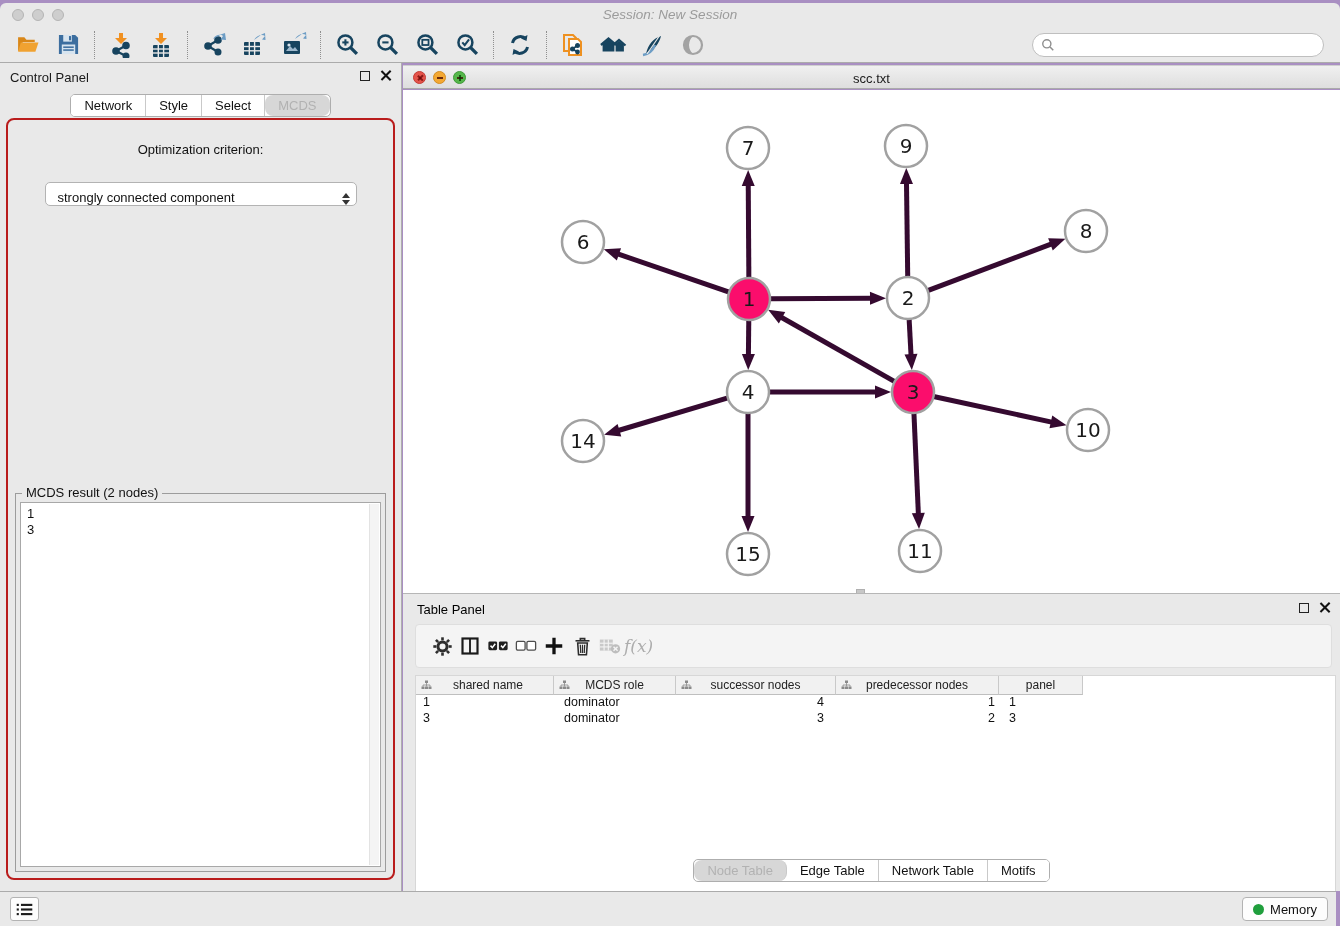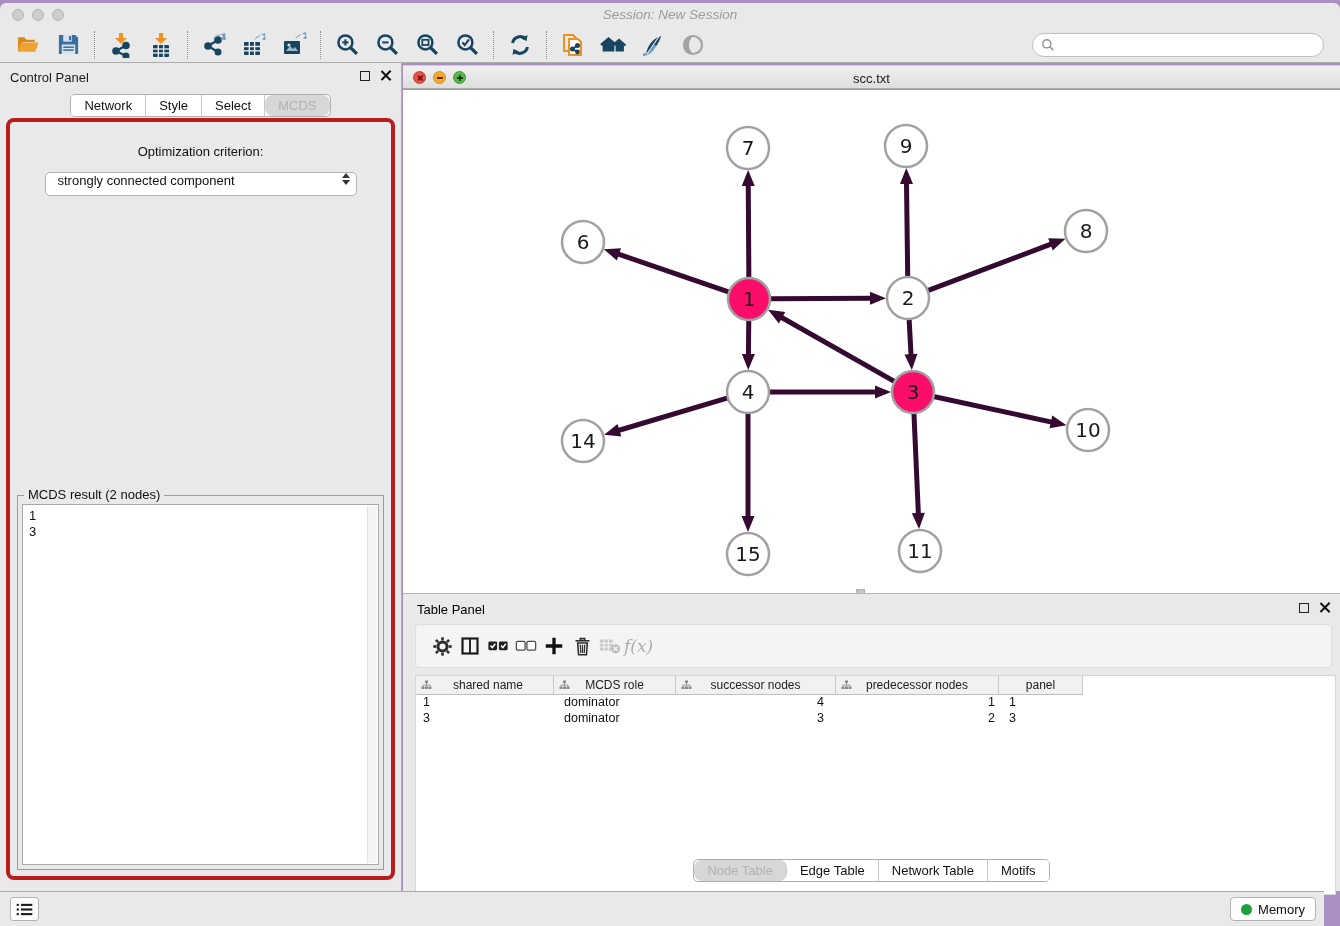--- a/index.html
+++ b/index.html
@@ -40,24 +40,24 @@
   .close-ic::before, .close-ic::after { content:""; position:absolute; left:5px; top:-1px; width:2.4px; height:13px; background:#111; }
   .close-ic::before { transform:rotate(45deg); } .close-ic::after { transform:rotate(-45deg); }
 
   .seg { display:inline-flex; border:1px solid #aeaeae; border-radius:5px; overflow:hidden; background:#fff; }
   .seg .tab { padding:3px 13px; font-size:13px; color:#111; border-right:1px solid #c9c9c9; background:#fff; white-space:nowrap; cursor:default; }
   .seg .tab:last-child { border-right:none; }
   .seg .tab.selected { background:#d7d7d7; color:#b2b2b2;border-radius:8px; }
   .cp-tabs { position:absolute; top:31px; left:0; right:0; text-align:center; }
 
   .cp-body { position:absolute; top:55px; left:6px; right:6px; bottom:11px; background:#e9e9e9;
-             border:4px solid #b91c1c; border-radius:8px; }
+             border:2px solid #b91c1c; border-radius:8px; }
   .opt-label { margin-top:22px; text-align:center; font-size:13px; color:#111; }
-  .mac-select { margin:13px auto 0; width:312px; height:24px; background:#fff; border:1px solid #b3b3b3; border-radius:5px;
-                display:flex; align-items:flex-start; padding:0 6px 0 12px; font-size:13px; color:#111; }
+  .mac-select { margin:25px auto 0; width:312px; height:24px; background:#fff; border:1px solid #b3b3b3; border-radius:5px;
+                display:flex; align-items:flex-end; padding:0 6px 0 12px; font-size:13px; color:#111; }
   .mac-select .sel-text { flex:1; }
   .updown { display:flex; flex-direction:column; gap:2px; align-items:center; }
   .updown i { display:block; width:0; height:0; border-left:4px solid transparent; border-right:4px solid transparent; }
   .updown i.up { border-bottom:5px solid #333; }
   .updown i.down { border-top:5px solid #333; }
   .cp-buttons { margin-top:13px; display:flex; justify-content:center; gap:15px; }
   .mac-btn { background:#fff; border:1px solid #b3b3b3; border-radius:6px; padding:3px 15px; font-size:13px; color:#111;
              font-family:inherit; cursor:default; }
 
   .result-fs { position:absolute; left:7px; right:7px; top:373px; bottom:6px; border:1px solid #9c9c9c; }
@@ -102,21 +102,21 @@
   .c0 { width:138px; padding-left:7px; }
   .c1 { width:122px; padding-left:10px; }
   .c2 { width:160px; text-align:right; padding-right:12px; }
   .c3 { width:163px; text-align:right; padding-right:4px; }
   .c4 { width:84px;  padding-left:10px; }
   .tp-tabs { position:absolute; bottom:9px; left:0; right:0; text-align:center; }
   .tp-head-icons { position:absolute; right:10px; top:8px; display:flex; gap:10px; align-items:center; }
   .tp-title { position:absolute; left:14px; top:8px; font-size:13px; color:#000000; }
 
   
-  .statusbar { position:absolute; left:0; right:16px; bottom:0; height:35px; background:#e9e9e9; border-top:1px solid #ababab; }
+  .statusbar { position:absolute; left:0; right:4px; bottom:0; height:35px; background:#e9e9e9; border-top:1px solid #ababab; }
   .list-btn { position:absolute; left:10px; top:5px; width:29px; height:24px; background:#fdfdfd; border:1px solid #b3b3b3;
               border-radius:3px; display:flex; align-items:center; justify-content:center; }
   .mem-btn { position:absolute; right:8px; top:5px; height:24px; background:#fdfdfd; border:1px solid #b3b3b3;
              border-radius:4px; display:flex; align-items:center; gap:6px; padding:0 10px; font-size:13px; color:#111; }
   .mem-dot { width:11px; height:11px; border-radius:50%; background:#1f9e3c; }
 </style>
 </head>
 <body>
 
 <div class="app">

